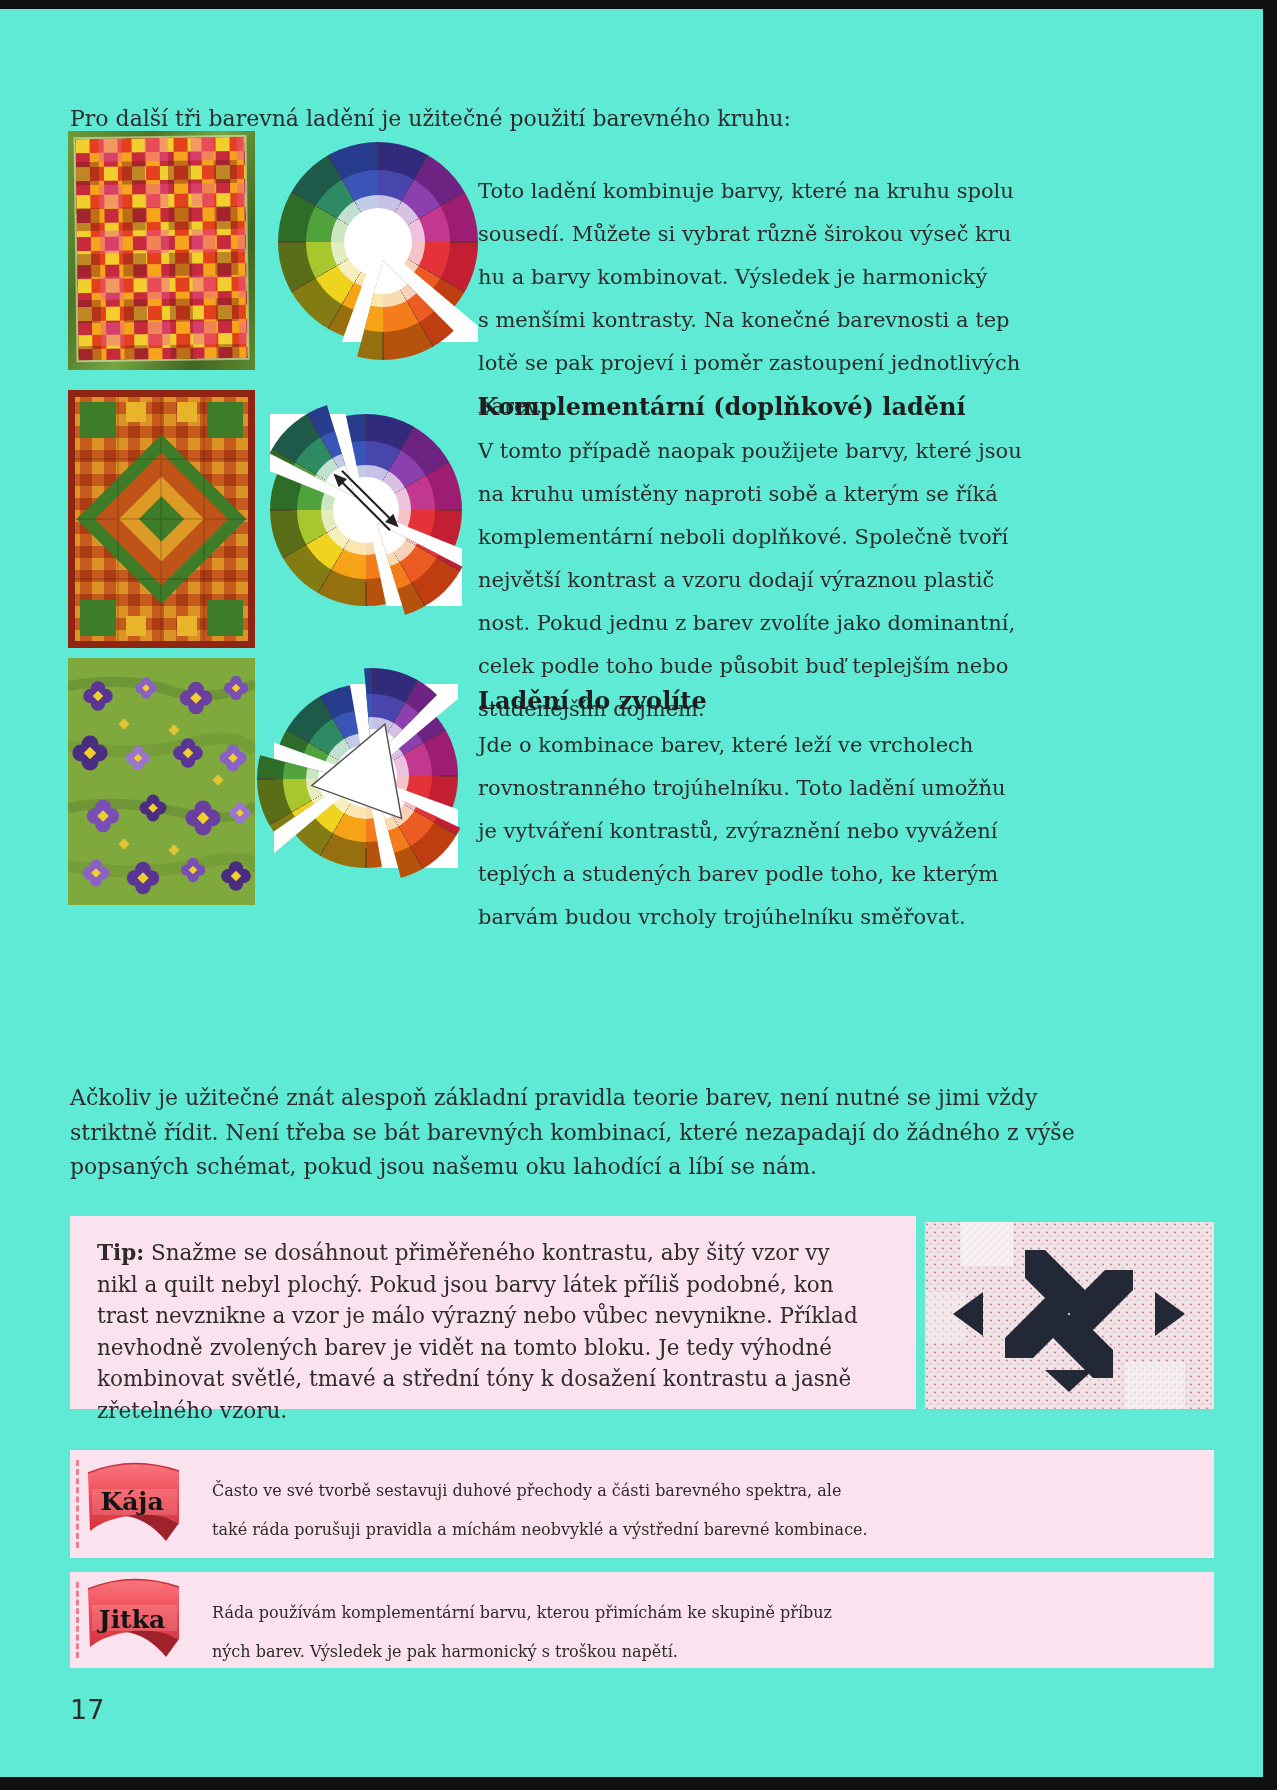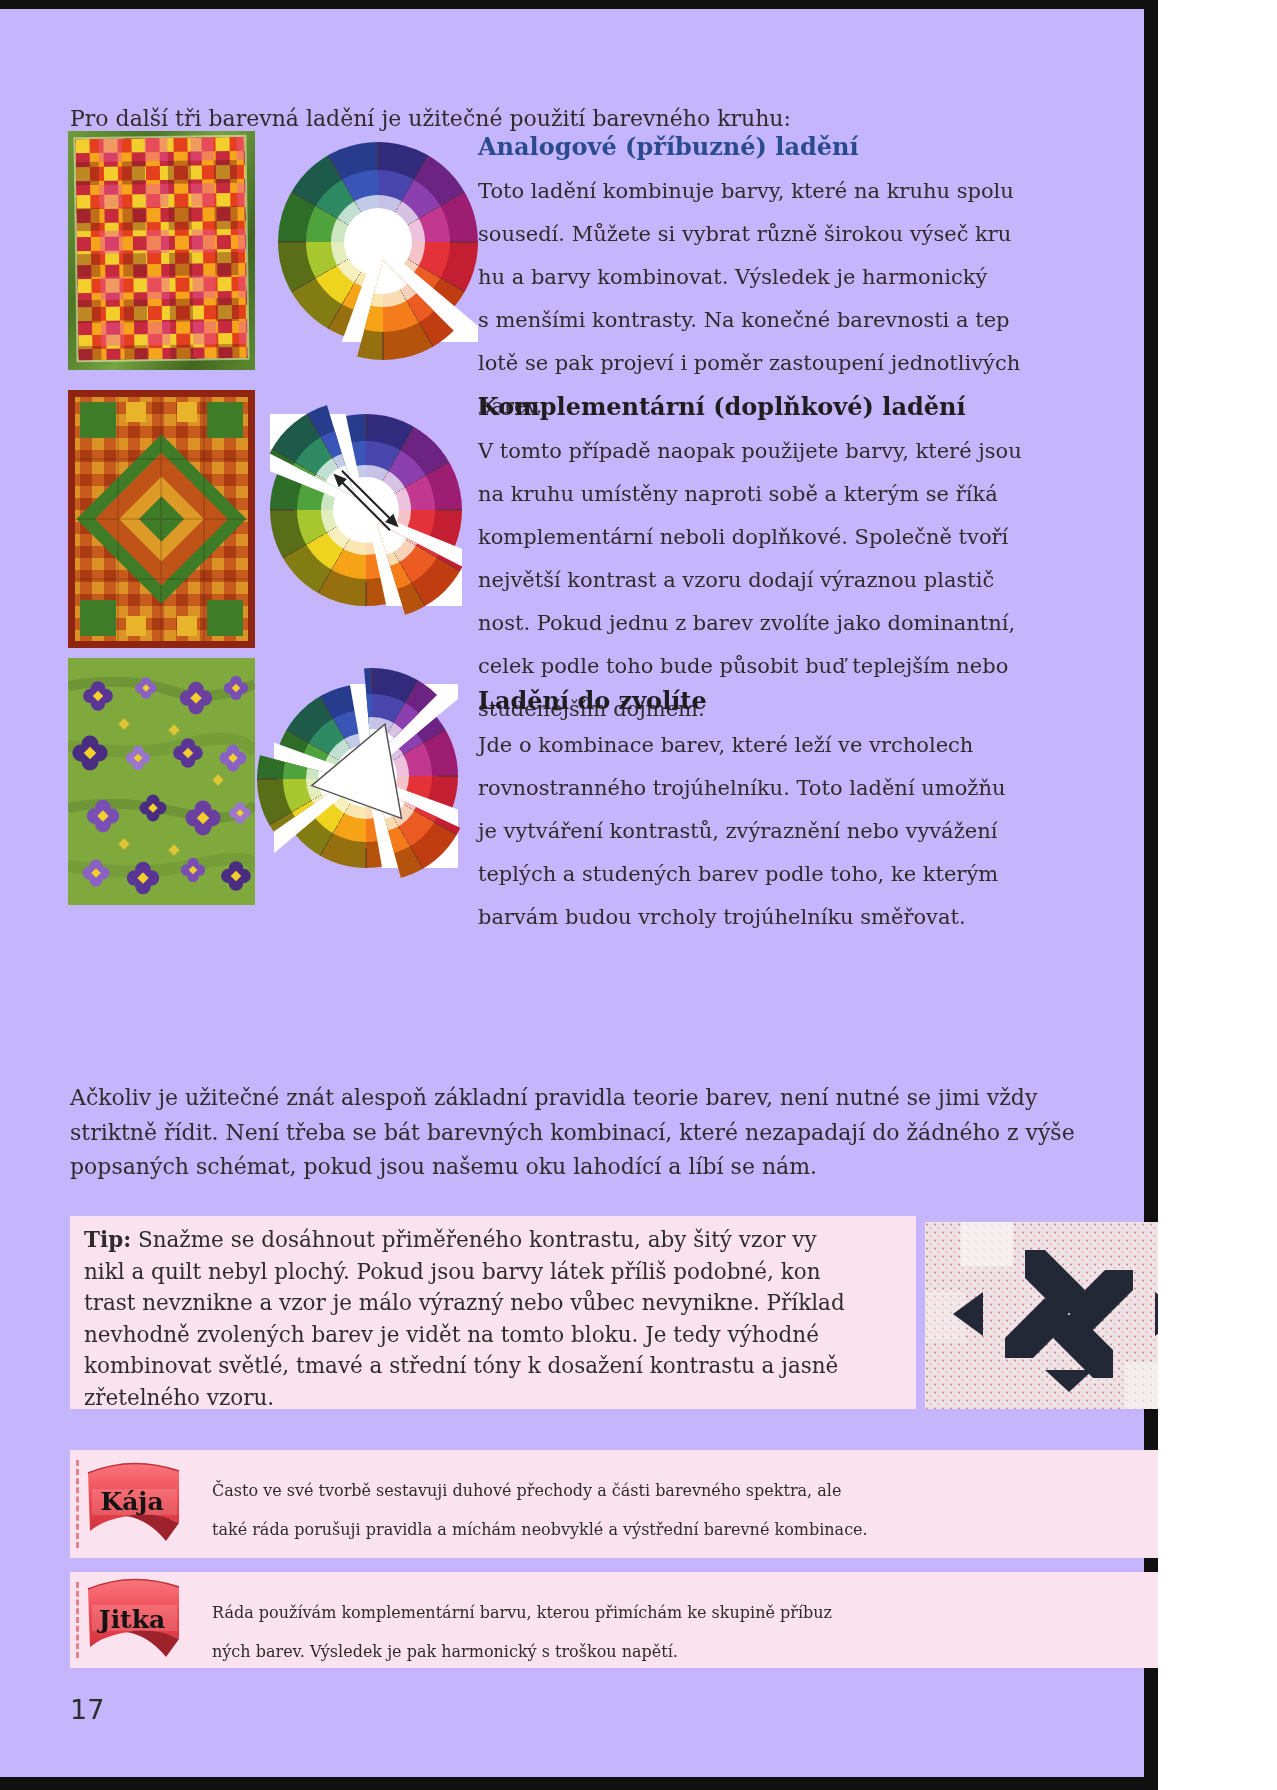--- a/index.html
+++ b/index.html
@@ -1,16 +1,16 @@
 <!DOCTYPE html>
 <html><head>
 <meta charset="utf-8">
 <style>
   html,body{margin:0;padding:0;background:#fff}
-  .page{position:relative;width:1158px;height:1790px;background:#c4b5fd;overflow:hidden;
+  .page{position:relative;width:1277px;height:1790px;background:#5eead4;overflow:hidden;
         font-family:"DejaVu Serif",serif;color:#2d2b2b}
   .edge{position:absolute;background:#101010}
   .edge-top{left:0;top:0;width:1277px;height:9px}
   .edge-right{right:0;top:0;width:14px;height:1790px}
   .edge-bottom{left:0;bottom:0;width:1277px;height:13px}
 
   .intro{position:absolute;left:70px;top:84px;font-size:22px;white-space:pre-line}
 
   
   .photo{position:absolute;overflow:hidden}
@@ -67,21 +67,21 @@
   .blue{color:#2a4b8d}
   .sec-body{position:absolute;font-size:21px;line-height:43px;white-space:pre-line;width:560px}
   .h1{left:478px;top:132px}.b1{left:478px;top:170px}
   .h2{left:478px;top:392px}.b2{left:478px;top:430px}
   .h3{left:478px;top:686px}.b3{left:478px;top:724px}
 
   .closing{position:absolute;left:70px;top:1081px;width:1150px;font-size:22px;line-height:34.5px;white-space:pre-line}
 
   
   .tipbox{position:absolute;left:70px;top:1216px;width:846px;height:193px;background:#fae3ef}
-  .tiptext{position:absolute;margin:0;left:14px;top:8px;right:12px;font-size:21.5px;line-height:31.6px;white-space:pre-line}
+  .tiptext{position:absolute;margin:13px;left:14px;top:8px;right:12px;font-size:21.5px;line-height:31.6px;white-space:pre-line}
   .b{font-weight:bold}
   .tipimg{position:absolute;left:925px;top:1222px;width:289px;height:187px}
 
   
   .qbox{position:absolute;left:70px;width:1144px;background:#fae3ef}
   .qk{top:1450px;height:108px}
   .qj{top:1572px;height:96px}
   .seam{position:absolute;left:6px;top:10px;bottom:10px;width:0;border-left:3px dashed #e2838f}
   .rib{position:absolute;left:12px;width:104px;height:86px}
   .ribk{top:11px}.ribj{top:5px}
@@ -112,21 +112,20 @@
     <div class="disc d-hole"></div>
     <div class="gap g1"></div>
     <div class="piece p1">
       <div class="disc d-outer"></div>
         <div class="disc d-mid"></div>
         <div class="disc d-inner"></div>
       <div class="disc d-lines"></div>
         <div class="disc d-hole"></div>
     </div>
   </div>
-  <h3 class="sec-head blue h1">Analogové (příbuzné) ladění</h3>
   <div class="sec-body b1">Toto ladění kombinuje barvy, které na kruhu spolu
 sousedí. Můžete si vybrat různě širokou výseč kru
 hu a barvy kombinovat. Výsledek je harmonický
 s menšími kontrasty. Na konečné barevnosti a tep
 lotě se pak projeví i poměr zastoupení jednotlivých
 barev.</div>
 
   <div class="photo ph2">
     <svg viewBox="0 0 187 258" width="187" height="258" preserveAspectRatio="none">
       <defs>

